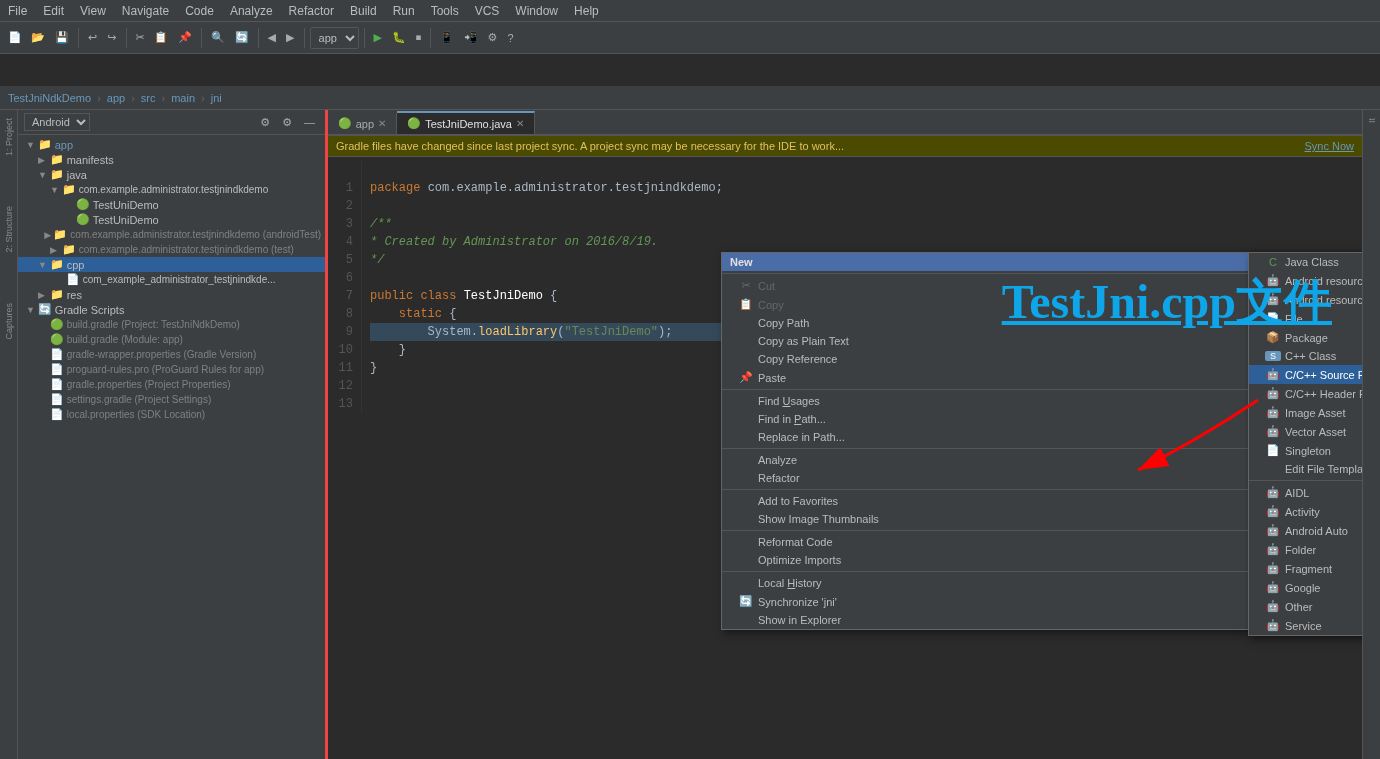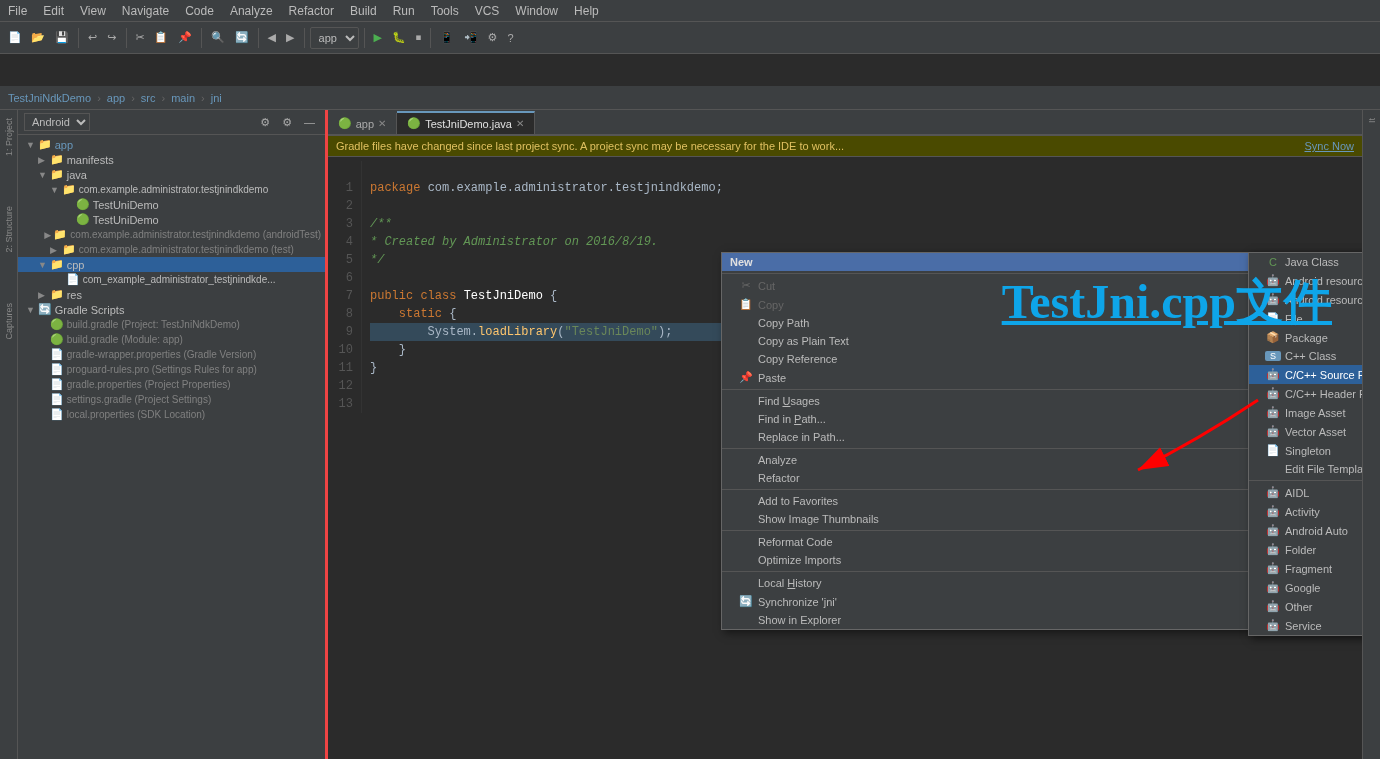--- a/index.html
+++ b/index.html
@@ -259,21 +259,21 @@
       <div class="tree-item">
         <span class="tree-indent" style="width:16px"></span>
         <span class="tree-arrow"></span>
         <span class="tree-icon">📄</span>
         <span class="tree-label gray" style="font-size:10px;">gradle-wrapper.properties (Gradle Version)</span>
       </div>
       <div class="tree-item">
         <span class="tree-indent" style="width:16px"></span>
         <span class="tree-arrow"></span>
         <span class="tree-icon">📄</span>
-        <span class="tree-label gray" style="font-size:10px;">proguard-rules.pro (Settings Rules for app)</span>
+        <span class="tree-label gray" style="font-size:10px;">proguard-rules.pro (ProGuard Rules for app)</span>
       </div>
       <div class="tree-item">
         <span class="tree-indent" style="width:16px"></span>
         <span class="tree-arrow"></span>
         <span class="tree-icon">📄</span>
         <span class="tree-label gray" style="font-size:10px;">gradle.properties (Project Properties)</span>
       </div>
       <div class="tree-item">
         <span class="tree-indent" style="width:16px"></span>
         <span class="tree-arrow"></span>

